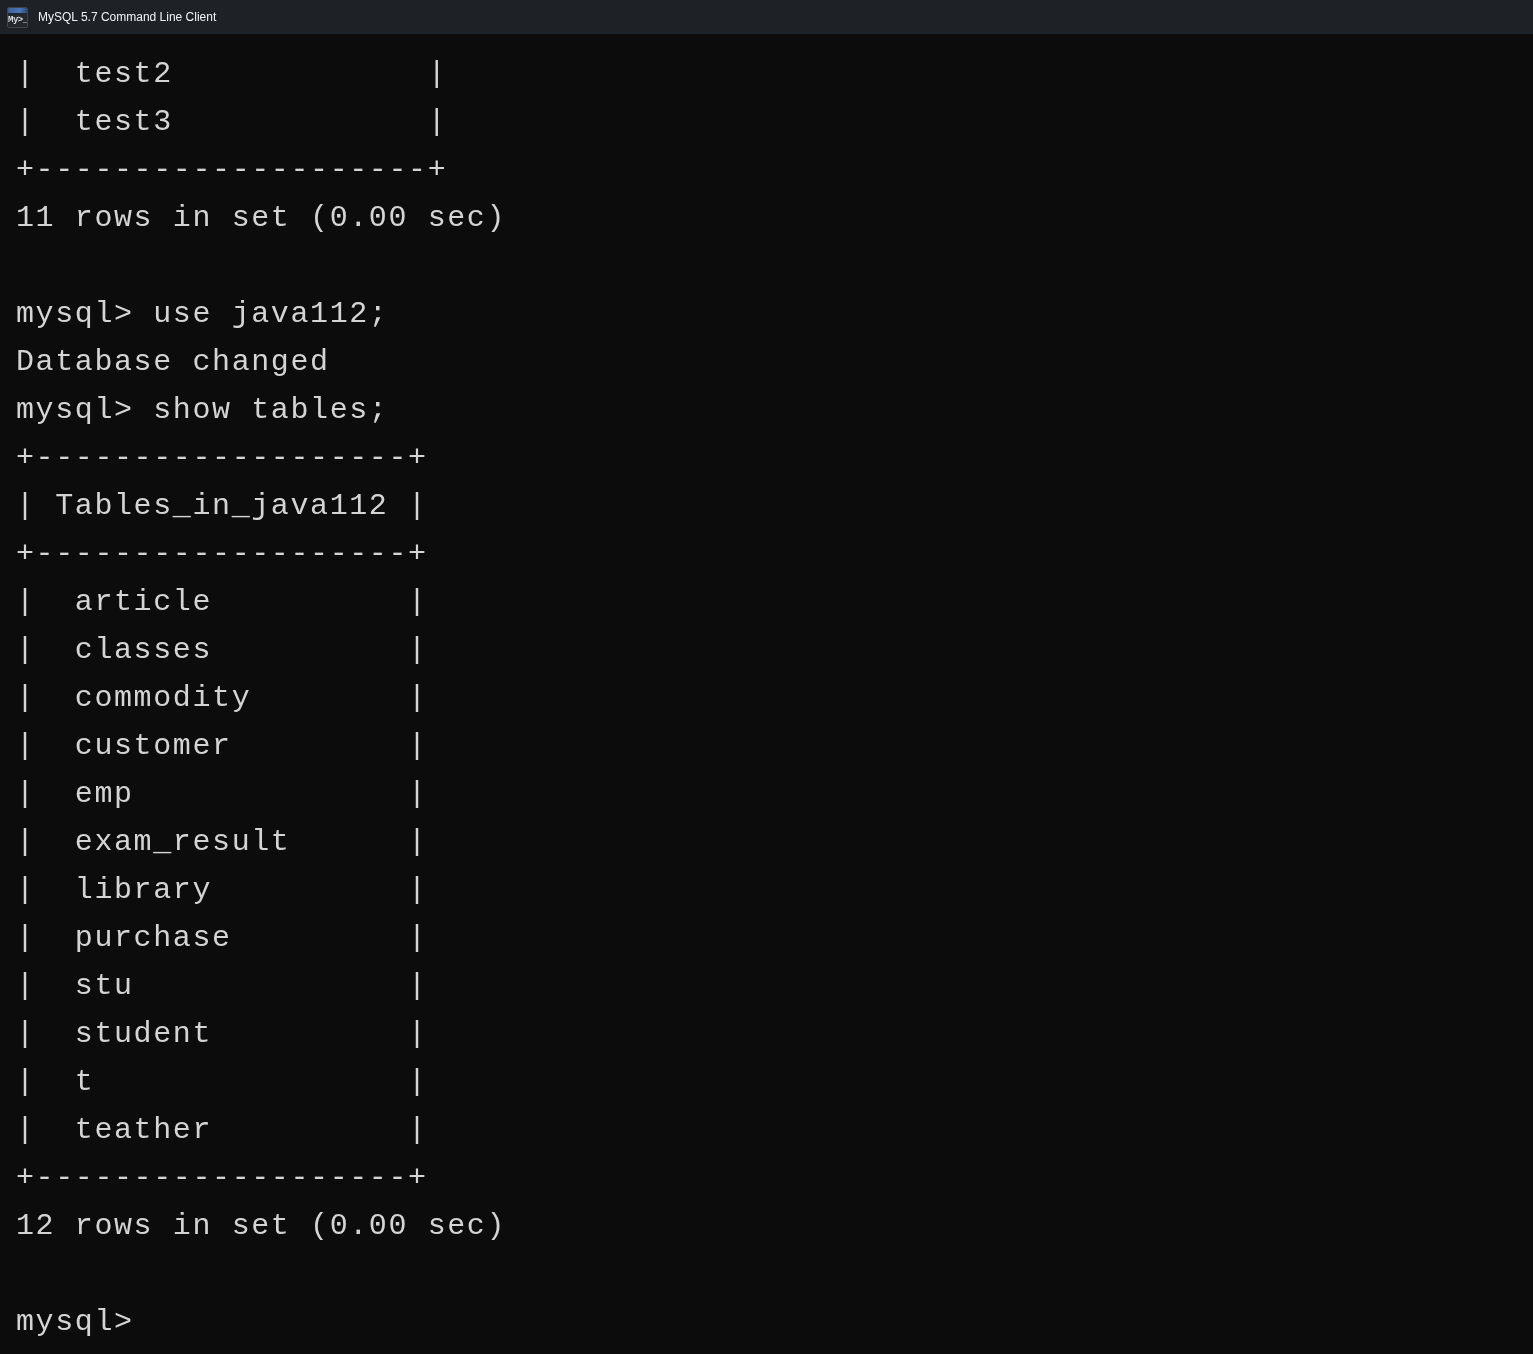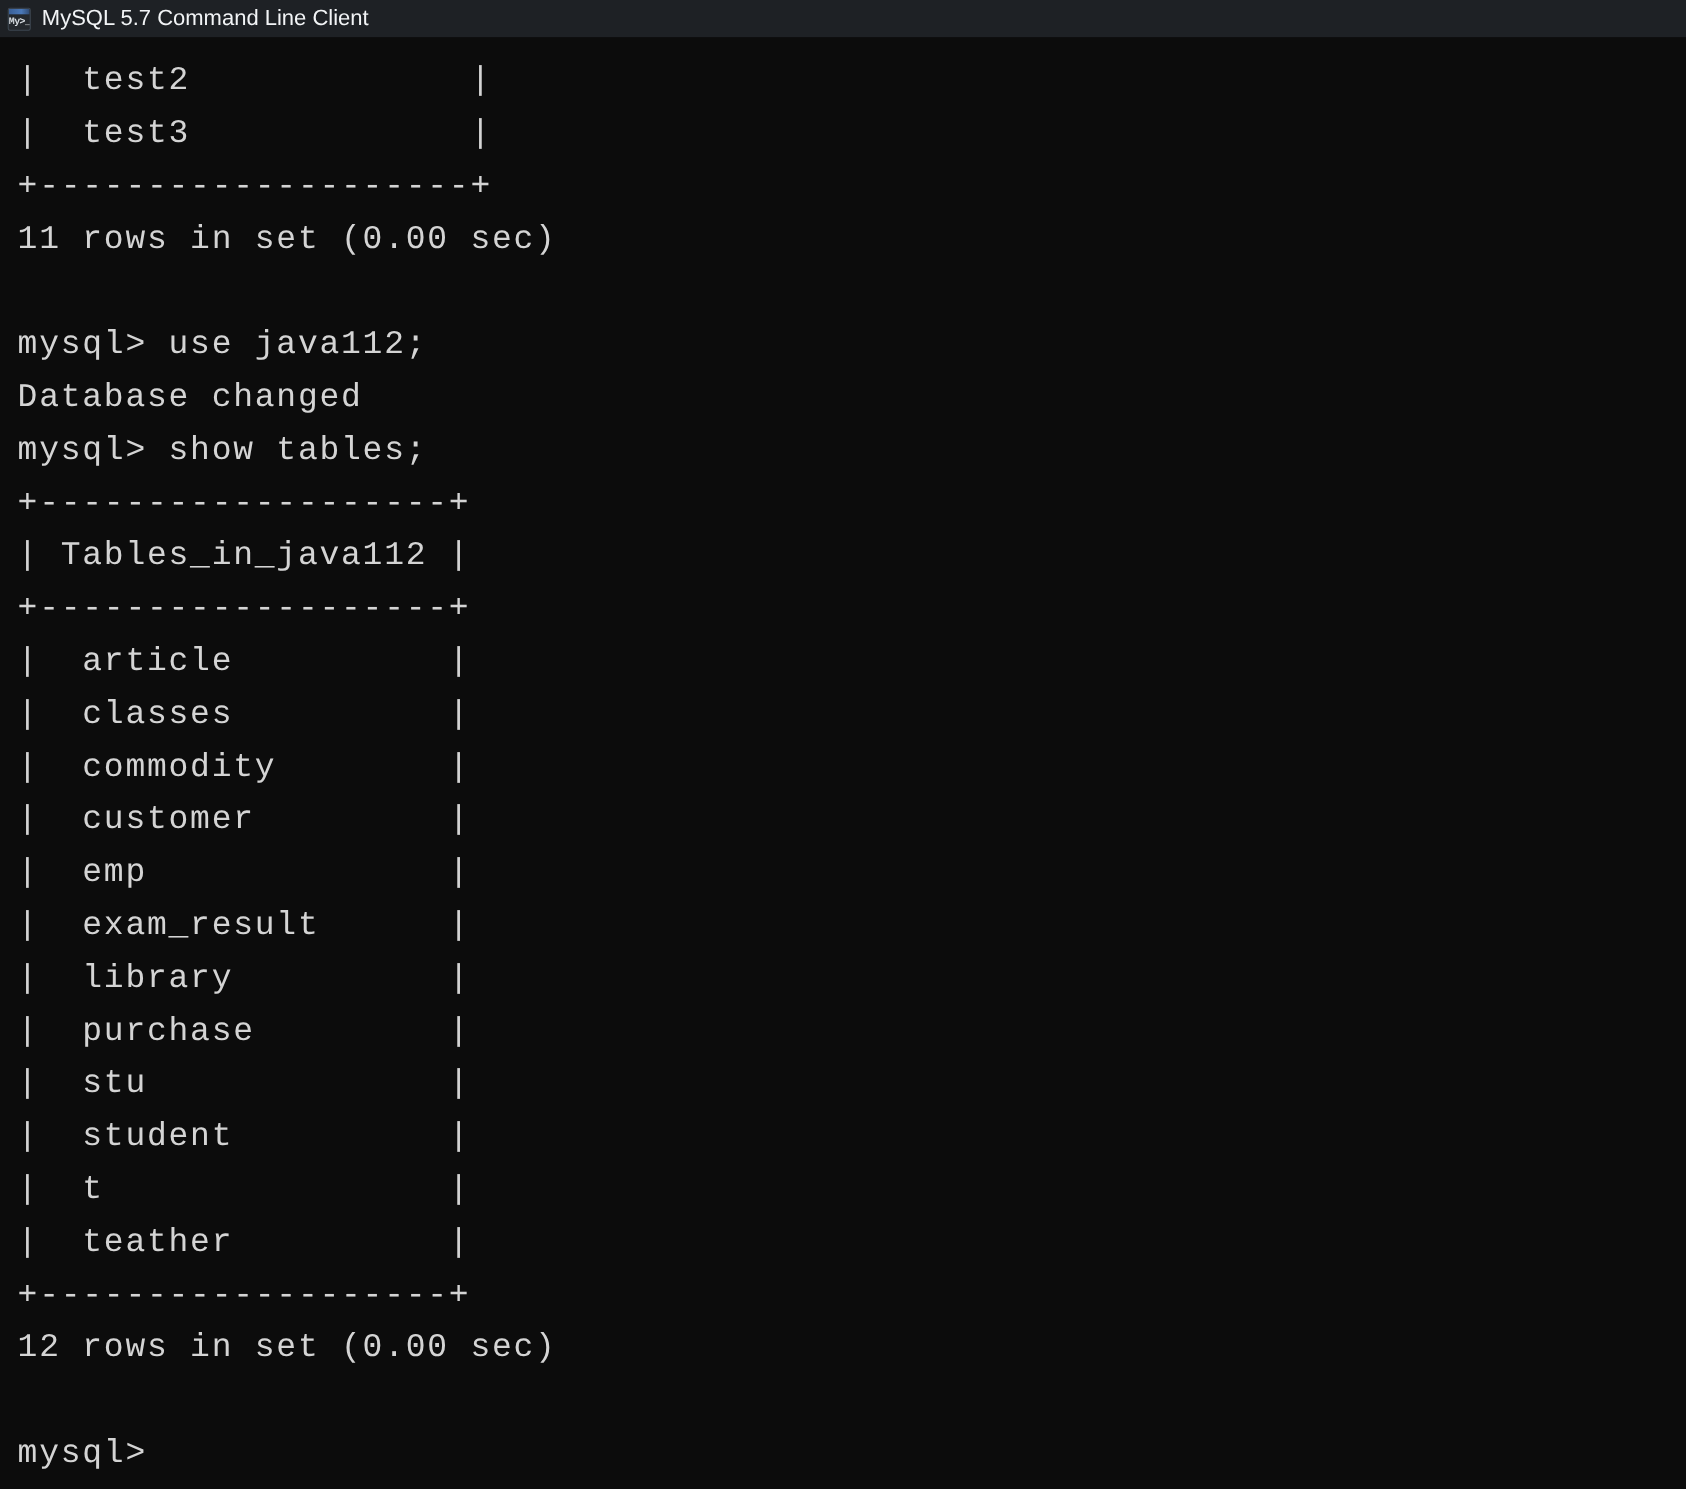--- a/index.html
+++ b/index.html
@@ -51,21 +51,21 @@
     font-size: 9px;
     line-height: 14px;
     letter-spacing: -0.5px;
     text-align: center;
     font-weight: bold;
   }
   #title-text {
     margin-left: 10px;
     color: #f2f4f6;
     font-family: "Liberation Sans", "DejaVu Sans", sans-serif;
-    font-size: 20px;
+    font-size: 12px;
     line-height: 18px;
     white-space: nowrap;
   }
 
   
   #terminal {
     position: relative;
     background: #0c0c0c;
     height: 1320px;
     overflow: hidden;

